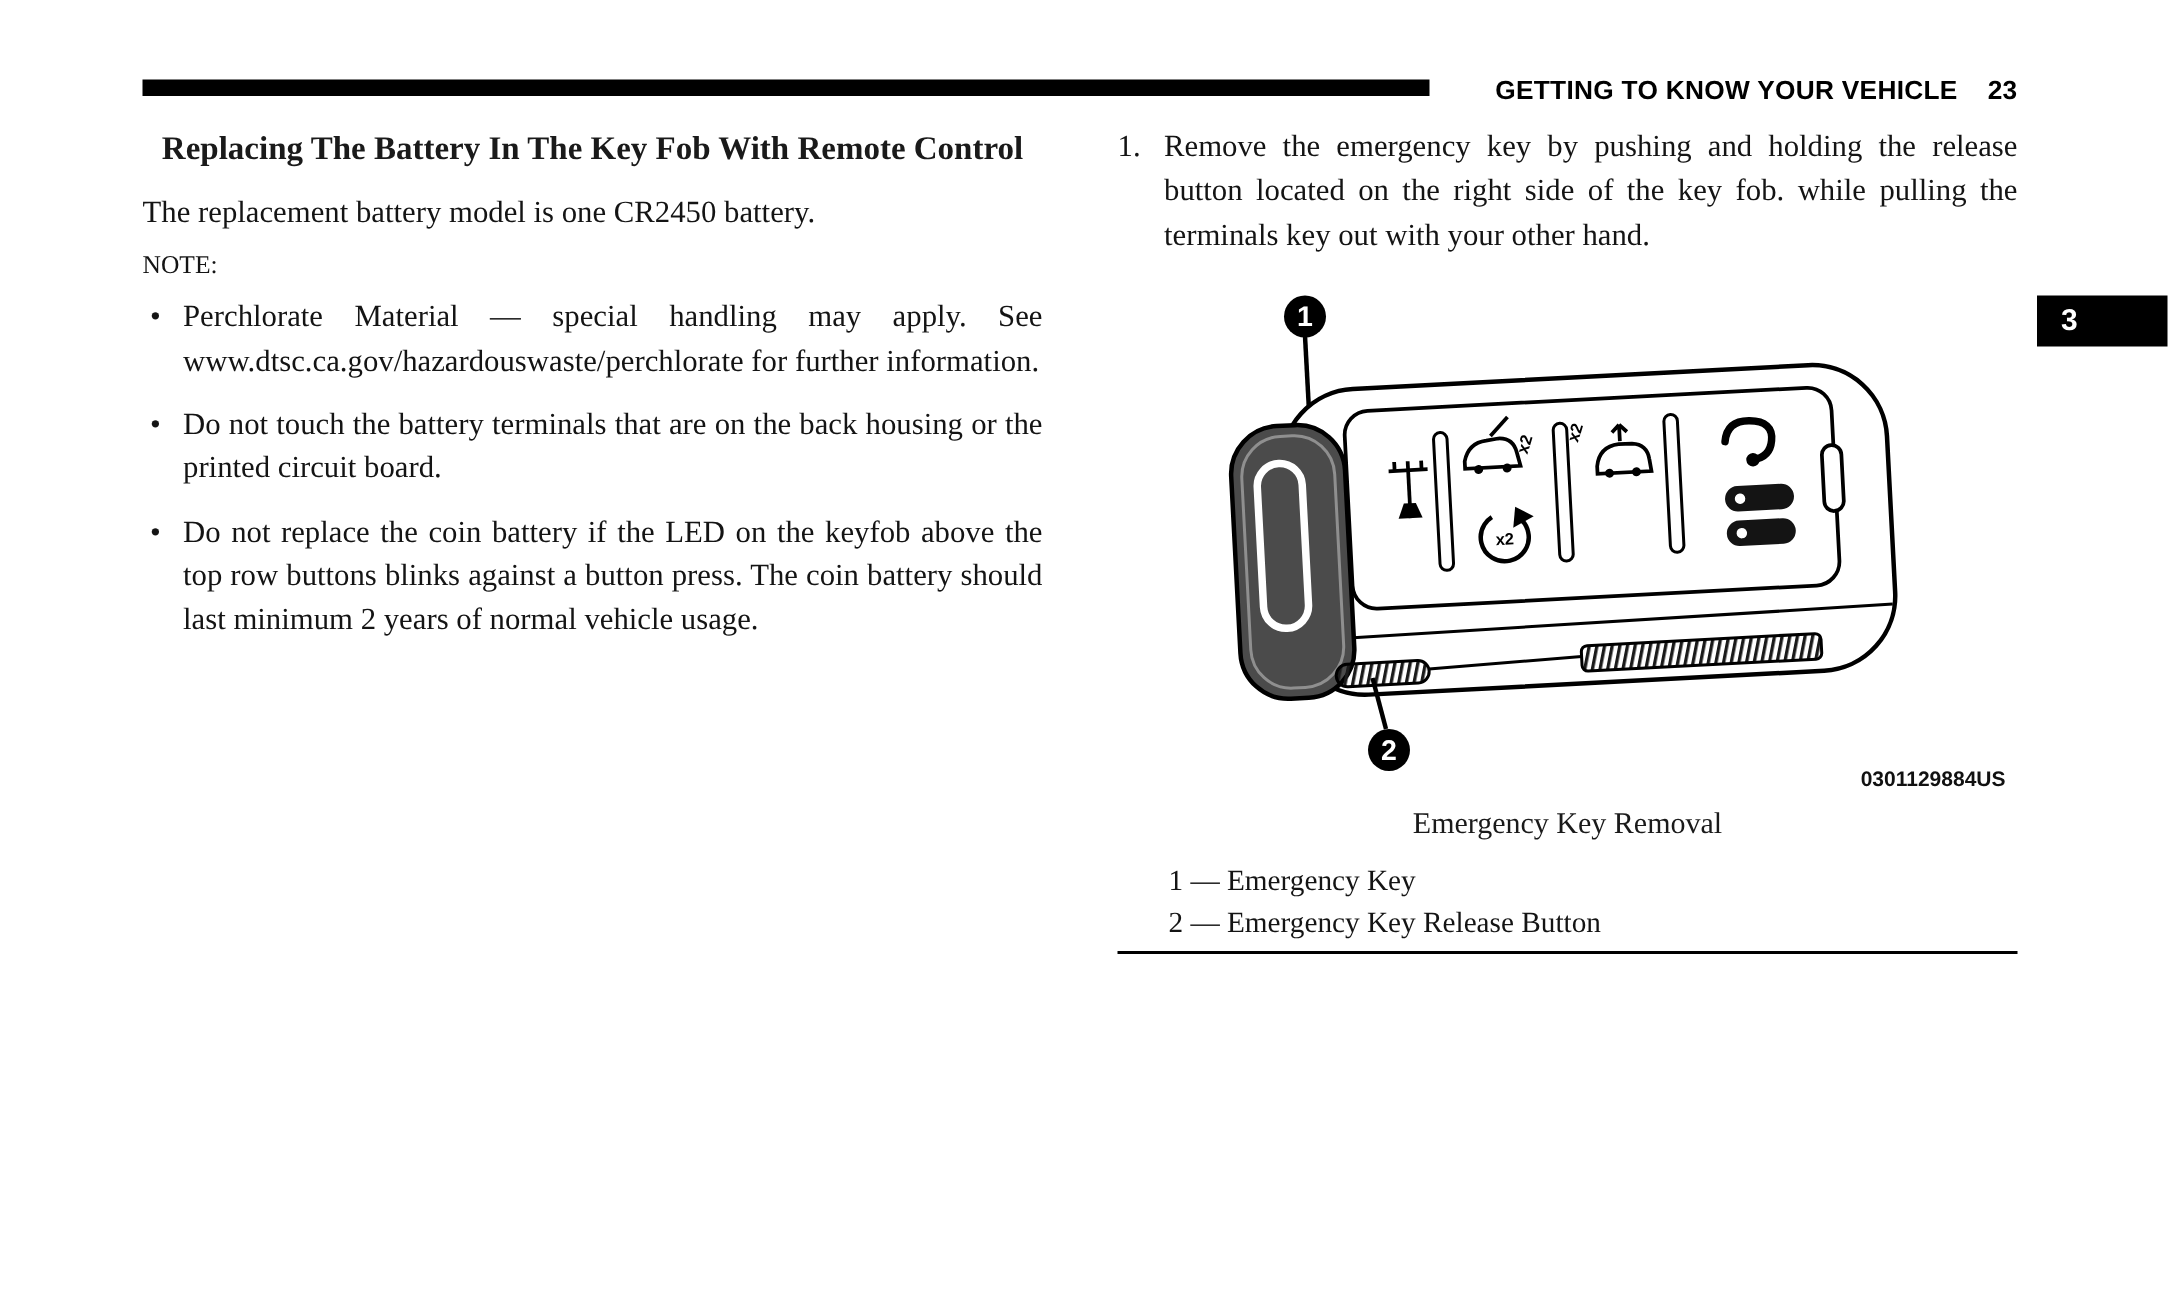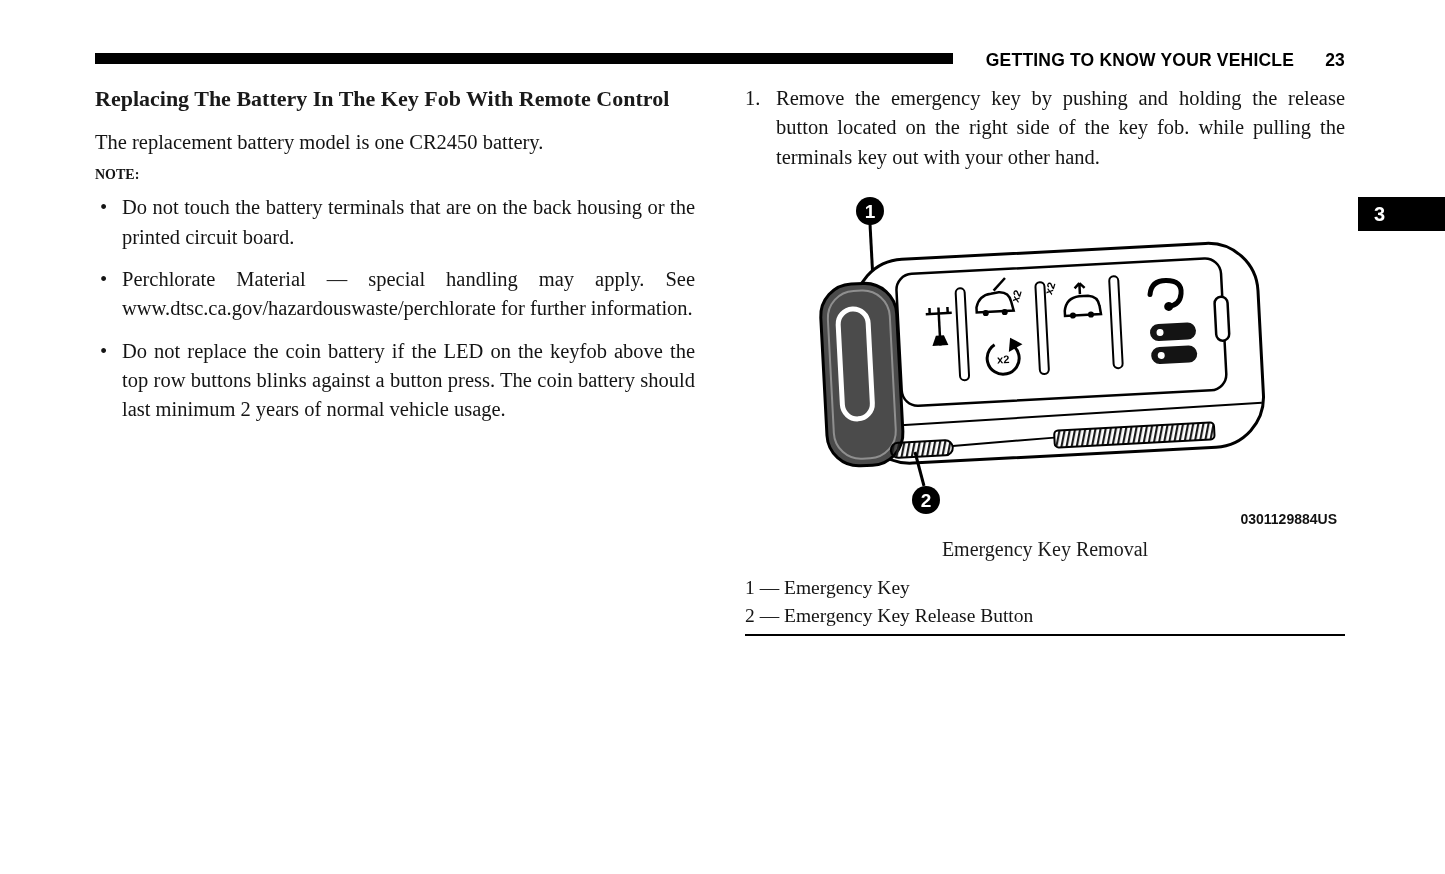--- a/index.html
+++ b/index.html
@@ -10,39 +10,39 @@
   }
   .page { position:absolute; inset:0; }
 
   
   .header-bar { position:absolute; left:95px; top:53px; width:858px; height:11px; background:#000; }
   .header-text {
     position:absolute; top:50px; right:100px;
     font-family:"Liberation Sans", sans-serif; font-weight:bold; font-size:17.5px;
     letter-spacing:0.2px; white-space:nowrap; color:#000;
   }
-  .header-text .page-num { margin-left:31px; }
+  .header-text .page-num { margin-left:20px; }
 
   
   .chapter-tab {
     position:absolute; right:0; top:197px; width:87px; height:34px; background:#000;
     color:#fff; font-family:"Liberation Sans", sans-serif; font-weight:bold; font-size:20px;
     display:flex; align-items:center; padding-left:16px;
   }
 
   
   .col-left  { position:absolute; left:95px;  top:84px; width:600px; }
   .col-right { position:absolute; left:745px; top:84px; width:600px; }
 
   .col-left h2 {
-    font-size:22px; font-weight:bold; line-height:1.32; margin-bottom:15px; color:#1a1a1a;
+    font-size:22px; font-weight:bold; line-height:1.32; margin-bottom:15px; color:#1a1a1a;text-align:center;
   }
   .body-text { font-size:20.5px; line-height:1.43; }
   .intro { margin-bottom:10px; }
-  .note-label { font-weight:bold; margin-bottom:10px; font-size:14px; }
+  .note-label { font-weight:normal; margin-bottom:10px; font-size:17px; }
   .note-list { list-style:none; }
   .note-list li {
     position:relative; padding-left:27px; margin-bottom:13px;
     font-size:20.5px; line-height:1.43; text-align:justify;
   }
   .note-list li::before { content:"\2022"; position:absolute; left:5px; }
 
   
   .step { display:flex; font-size:20.5px; line-height:1.43; }
   .step-num { flex:none; width:31px; }
@@ -52,21 +52,21 @@
   .figure { position:relative; width:600px; margin-top:12px; }
   .fob-svg { display:block; }
   .callout-num { font:bold 19px "Liberation Sans", sans-serif; fill:#ffffff; }
   .x2 { font:bold 11px "Liberation Sans", sans-serif; fill:#000; text-anchor:middle; }
   .img-id { font:bold 14px "Liberation Sans", sans-serif; fill:#111; }
 
   .figure-caption {
     text-align:center; font-weight:normal; font-size:20px; margin-top:2px; color:#1a1a1a;
   }
   .legend { margin-top:14px; font-size:19.5px; line-height:1.3; }
-  .legend div { margin-bottom:3px; }
+  .legend div { margin-bottom:3px;margin-left:34px; }
   .legend-rule { border:none; border-top:2px solid #000; margin-top:5px; }
 </style>
 </head>
 <body>
 
 <div class="page">
 
   <div class="header-bar"></div>
   <div class="header-text">
     <span>GETTING TO KNOW YOUR VEHICLE</span><span class="page-num">23</span>
@@ -74,22 +74,22 @@
 
   <div class="chapter-tab">
     <span>3</span>
   </div>
 
   <section class="col-left">
     <h2>Replacing The Battery In The Key Fob With Remote Control</h2>
     <p class="body-text intro">The replacement battery model is one CR2450 battery.</p>
     <p class="note-label">NOTE:</p>
     <ul class="note-list">
+      <li>Perchlorate Material — special handling may apply. See www.dtsc.ca.gov/hazardouswaste/perchlorate for further information.</li>
       <li>Do not touch the battery terminals that are on the back housing or the printed circuit board.</li>
-      <li>Perchlorate Material — special handling may apply. See www.dtsc.ca.gov/hazardouswaste/perchlorate for further information.</li>
       <li>Do not replace the coin battery if the LED on the keyfob above the top row buttons blinks against a button press. The coin battery should last minimum 2 years of normal vehicle usage.</li>
     </ul>
   </section>
 
   <section class="col-right">
 
     <div class="step">
       <span class="step-num">1.</span>
       <div class="step-text">Remove the emergency key by pushing and holding the release button located on the right side of the key fob. while pulling the terminals key out with your other hand.</div>
     </div>

